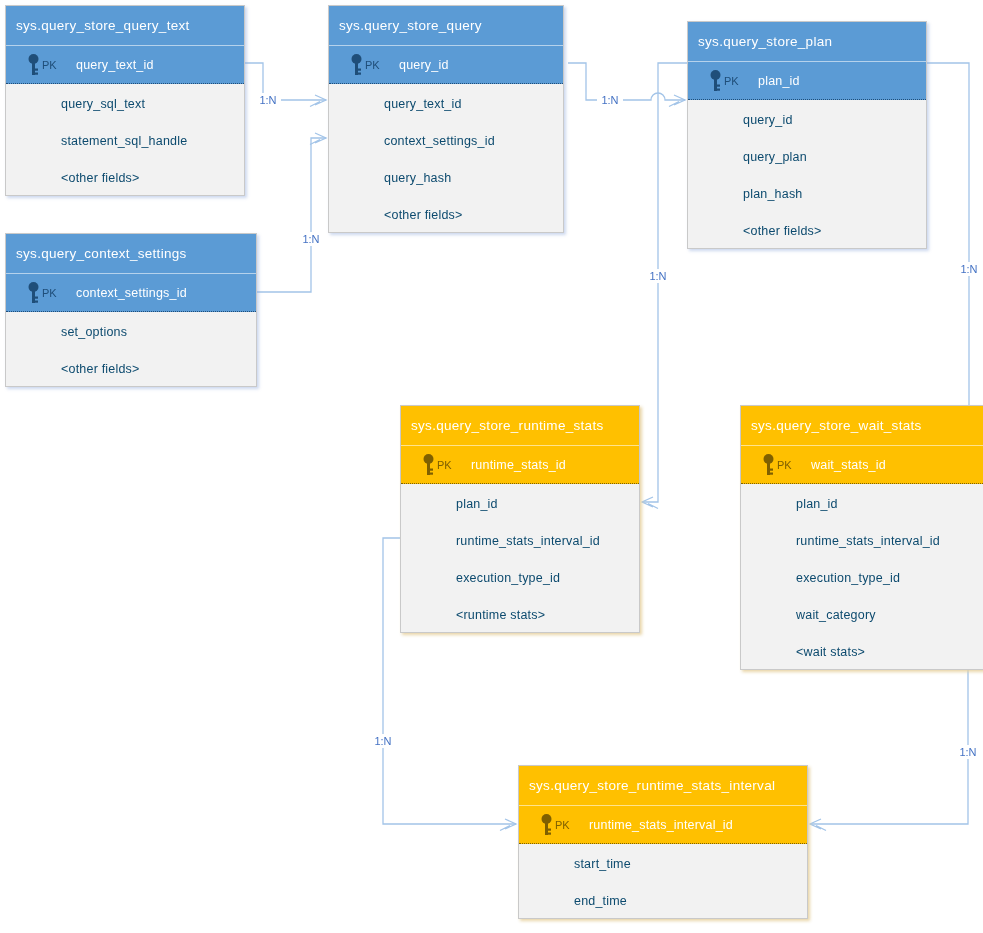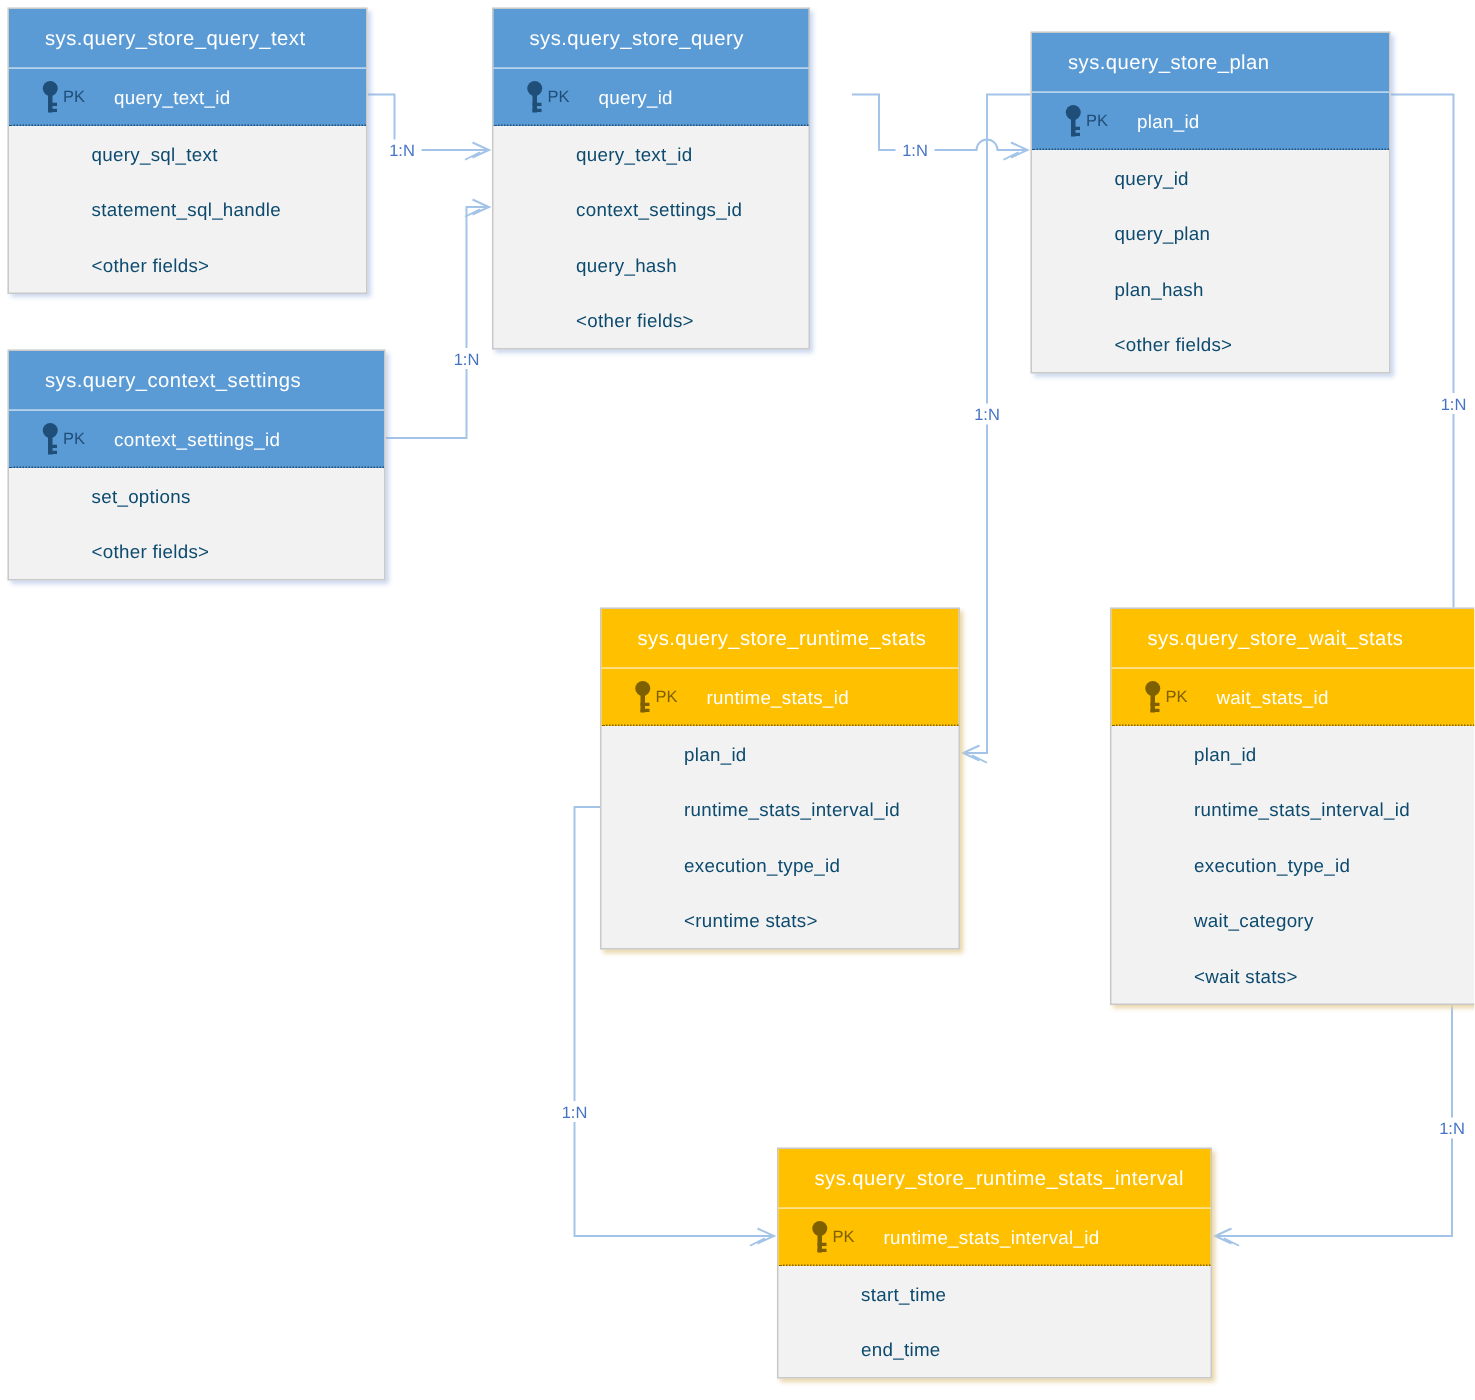--- a/index.html
+++ b/index.html
@@ -9,21 +9,21 @@
   }
   #wires{position:absolute;left:0;top:0;}
   .wire{stroke:#A3C4E8;stroke-width:1.3;fill:none;}
   .wire-label{fill:#4472C4;font-size:11px;font-family:"Liberation Sans",sans-serif;}
 
   .table{position:absolute;box-sizing:border-box;background:#F2F2F2;border:1px solid #C9C9C9;}
   .table.blue{box-shadow:2px 2px 3px rgba(142,169,219,0.45);}
   .table.orange{box-shadow:2px 2px 3px rgba(231,210,160,0.9);}
 
   .header{height:39px;line-height:39px;color:#ffffff;font-size:13.5px;letter-spacing:0.3px;
-          padding-left:24px;white-space:nowrap;overflow:hidden;}
+          padding-left:10px;white-space:nowrap;overflow:hidden;}
   .blue .header,.blue .pk-row{background:#5B9BD5;}
   .orange .header,.orange .pk-row{background:#FFC000;}
 
   .pk-row{height:37px;display:flex;align-items:center;padding-left:21px;
           border-top:1px solid rgba(255,255,255,0.55);}
   .blue .pk-row{border-bottom:1px dotted #1F4E79;}
   .orange .pk-row{border-bottom:1px dotted #7F6000;}
   .pk-icon{display:flex;align-items:center;width:14px;}
   .blue .pk-icon,.blue .pk-label{color:#1F4E79;}
   .orange .pk-icon,.orange .pk-label{color:#7F6000;}
@@ -94,21 +94,21 @@
         </span>
         <span class="pk-label">PK</span>
         <span class="pk-name">query_text_id</span>
       </div>
       <div class="body">
         <div class="field-row"><span>query_sql_text</span></div>
         <div class="field-row"><span>statement_sql_handle</span></div>
         <div class="field-row"><span>&lt;other fields&gt;</span></div>
       </div>
     </div>
-    <div class="table blue" style="left: 328px; top: 5px; width: 212px;">
+    <div class="table blue" style="left: 328px; top: 5px; width: 236px;">
       <div class="header">sys.query_store_query</div>
       <div class="pk-row">
         <span class="pk-icon">
           <svg width="13" height="24" viewBox="0 0 13 24">
             <circle cx="6.5" cy="6" r="5" fill="currentColor"></circle>
             <rect x="5" y="9" width="3" height="13" fill="currentColor"></rect>
             <rect x="5" y="15.5" width="6" height="2.2" fill="currentColor"></rect>
             <rect x="5" y="19.5" width="6" height="2.2" fill="currentColor"></rect>
           </svg>
         </span>

